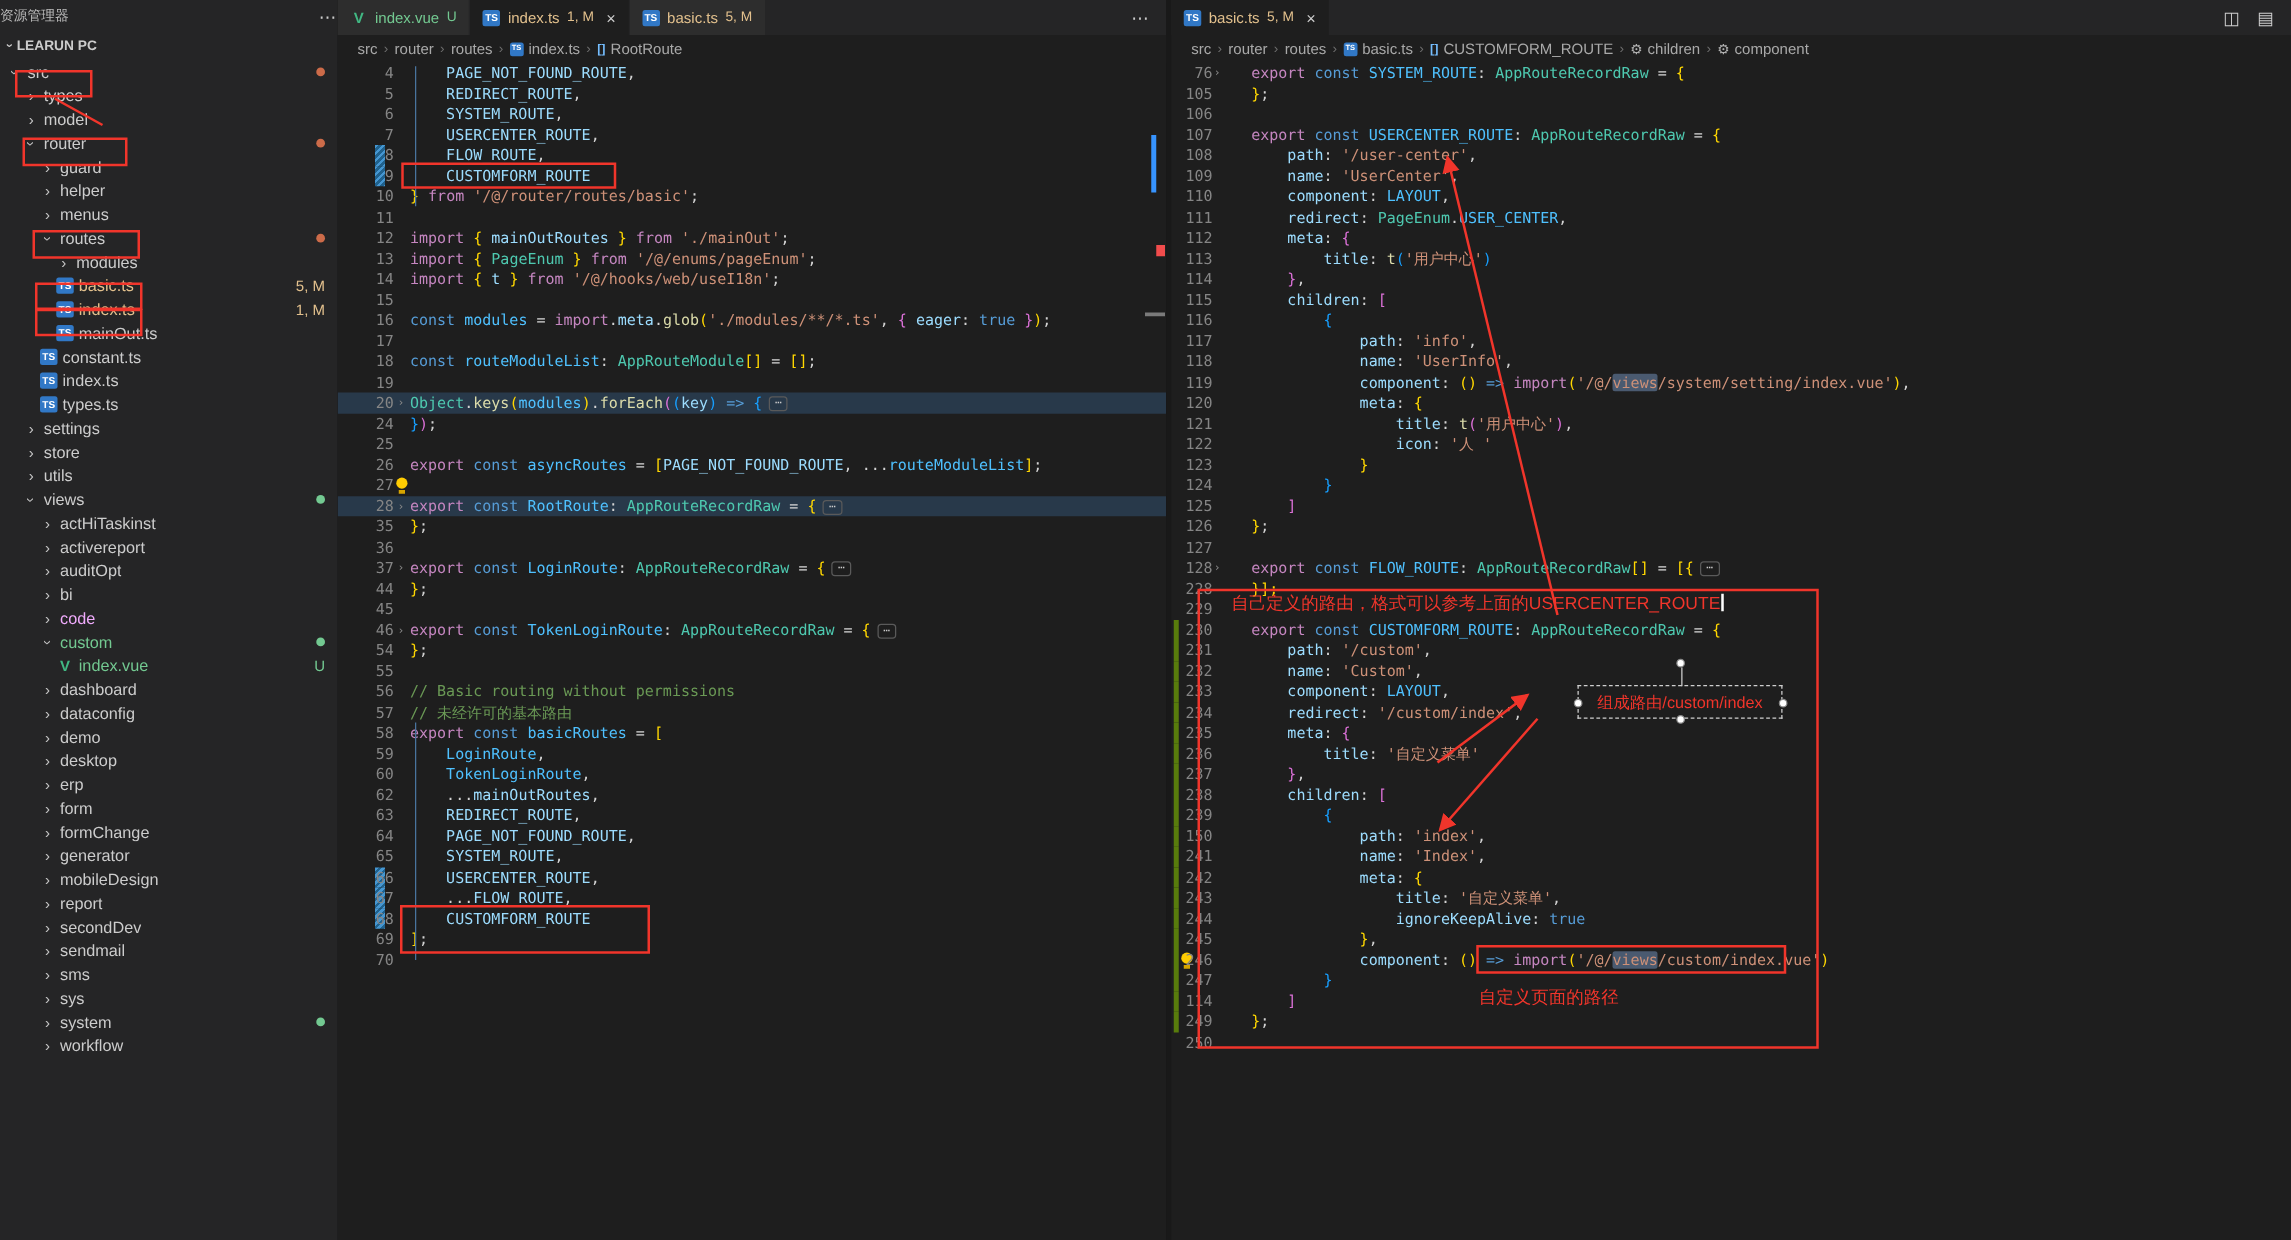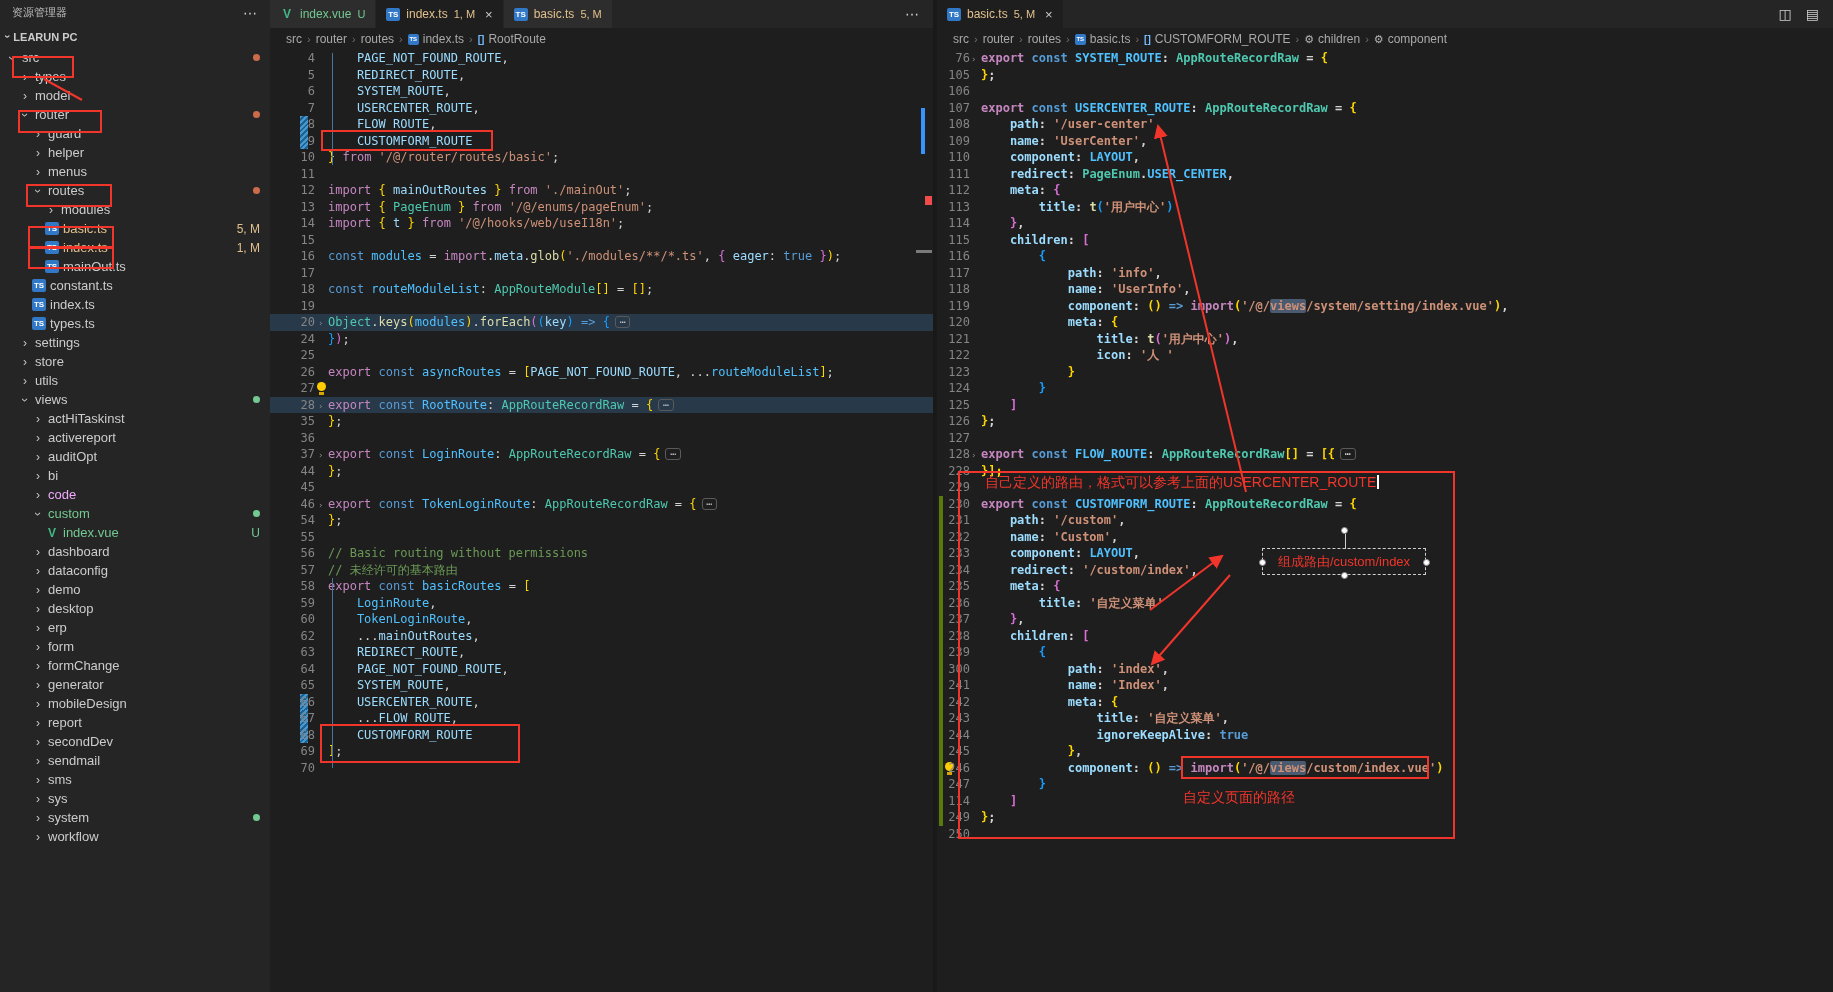--- a/index.html
+++ b/index.html
@@ -1,20 +1,20 @@
 <!DOCTYPE html>
 <html><head>
 <meta charset="utf-8">
 <style>
   html,body{margin:0;padding:0;background:#1e1e1e;}
   .app{position:relative;width:1833px;height:992px;overflow:hidden;display:flex;
        font-family:"Liberation Sans",sans-serif;color:#cccccc;-webkit-font-smoothing:antialiased;}
   
   .sidebar{width:270px;min-width:270px;background:#252526;display:flex;flex-direction:column;overflow:hidden;}
-  .sb-title{height:25px;display:flex;align-items:center;padding:0 12px;font-size:11px;color:#bbbbbb;}
+  .sb-title{height:25px;display:flex;align-items:center;padding:0 0;font-size:11px;color:#bbbbbb;}
   .sb-title .spacer{flex:1}
   .sb-more{color:#cccccc;cursor:pointer;font-size:14px;letter-spacing:1px;}
   .sb-section{height:23px;display:flex;align-items:center;gap:4px;padding:0 6px;font-size:11px;font-weight:bold;color:#cccccc;}
   .sb-section .chev{font-size:10px;transform:rotate(90deg);display:inline-block;color:#cccccc;}
   .tree{flex:1;overflow:hidden;font-size:13px;}
   .row{height:19px;display:flex;align-items:center;gap:4px;padding-right:10px;cursor:pointer;white-space:nowrap;}
   .row .chev{width:12px;font-size:12px;color:#c5c5c5;display:inline-block;text-align:center;transition:none;}
   .row .chev.open{transform:rotate(90deg);}
   .fic{display:inline-flex;align-items:center;justify-content:center;}
   .fic.ts{width:14px;height:13px;background:#3178c6;color:#ffffff;font-size:8px;font-weight:bold;border-radius:2px;}
@@ -46,21 +46,21 @@
   
   .code{position:relative;flex:1;overflow:hidden;background:#1e1e1e;
         font-family:"DejaVu Sans Mono",monospace;font-size:12px;line-height:16.5px;}
   .cl{position:relative;height:16.5px;white-space:pre;}
   .cl.hl-line{background:rgba(54,91,128,0.45);}
   .ln{position:absolute;top:0;left:0;text-align:right;color:#858585;}
   .egroup.mid .ln{width:45px;}
   .egroup.right .ln{width:33px;}
   .ct{display:block;}
   .egroup.mid .ct{margin-left:58px;}
-  .egroup.right .ct{margin-left:44px;font-weight:bold;}
+  .egroup.right .ct{margin-left:64px;}
   .fchev{position:absolute;top:1px;font-size:9px;color:#8a8a8a;}
   .egroup.mid .fchev{left:48px;}
   .egroup.right .fchev{left:34px;}
   .gdec{position:absolute;top:0;height:100%;}
   .gdec.mod{left:30px;width:8px;background:repeating-linear-gradient(135deg,#4596d1 0,#4596d1 2px,#20628e 2px,#20628e 4px);}
   .gdec.add{left:2px;width:4px;background:#587c0c;}
   .bulb{position:absolute;top:2px;width:11px;height:13px;}
   .egroup.mid .bulb{left:46px;}
   .egroup.right .bulb{left:7px;}
   .bulb::before{content:"";position:absolute;top:0;left:1px;width:9px;height:9px;border-radius:50%;background:#ffcc02;}
@@ -497,21 +497,21 @@
         <div class="cl"><span class="gdec add"></span><span class="ln">230</span><span class="ct"><span class="tk kc">export</span><span class="tk"> </span><span class="tk k">const</span><span class="tk"> </span><span class="tk cv">CUSTOMFORM_ROUTE</span><span class="tk">: </span><span class="tk t">AppRouteRecordRaw</span><span class="tk"> = </span><span class="tk b1">{</span></span></div>
         <div class="cl"><span class="gdec add"></span><span class="ln">231</span><span class="ct"><span class="tk v">    path</span><span class="tk">: </span><span class="tk s">'/custom'</span><span class="tk">,</span></span></div>
         <div class="cl"><span class="gdec add"></span><span class="ln">232</span><span class="ct"><span class="tk v">    name</span><span class="tk">: </span><span class="tk s">'Custom'</span><span class="tk">,</span></span></div>
         <div class="cl"><span class="gdec add"></span><span class="ln">233</span><span class="ct"><span class="tk v">    component</span><span class="tk">: </span><span class="tk cv">LAYOUT</span><span class="tk">,</span></span></div>
         <div class="cl"><span class="gdec add"></span><span class="ln">234</span><span class="ct"><span class="tk v">    redirect</span><span class="tk">: </span><span class="tk s">'/custom/index'</span><span class="tk">,</span></span></div>
         <div class="cl"><span class="gdec add"></span><span class="ln">235</span><span class="ct"><span class="tk v">    meta</span><span class="tk">: </span><span class="tk b2">{</span></span></div>
         <div class="cl"><span class="gdec add"></span><span class="ln">236</span><span class="ct"><span class="tk v">        title</span><span class="tk">: </span><span class="tk s">'自定义菜单'</span></span></div>
         <div class="cl"><span class="gdec add"></span><span class="ln">237</span><span class="ct"><span class="tk b2">    }</span><span class="tk">,</span></span></div>
         <div class="cl"><span class="gdec add"></span><span class="ln">238</span><span class="ct"><span class="tk v">    children</span><span class="tk">: </span><span class="tk b2">[</span></span></div>
         <div class="cl"><span class="gdec add"></span><span class="ln">239</span><span class="ct"><span class="tk b3">        {</span></span></div>
-        <div class="cl"><span class="gdec add"></span><span class="ln">300</span><span class="ct"><span class="tk v">            path</span><span class="tk">: </span><span class="tk s">'index'</span><span class="tk">,</span></span></div>
+        <div class="cl"><span class="gdec add"></span><span class="ln">150</span><span class="ct"><span class="tk v">            path</span><span class="tk">: </span><span class="tk s">'index'</span><span class="tk">,</span></span></div>
         <div class="cl"><span class="gdec add"></span><span class="ln">241</span><span class="ct"><span class="tk v">            name</span><span class="tk">: </span><span class="tk s">'Index'</span><span class="tk">,</span></span></div>
         <div class="cl"><span class="gdec add"></span><span class="ln">242</span><span class="ct"><span class="tk v">            meta</span><span class="tk">: </span><span class="tk b1">{</span></span></div>
         <div class="cl"><span class="gdec add"></span><span class="ln">243</span><span class="ct"><span class="tk v">                title</span><span class="tk">: </span><span class="tk s">'自定义菜单'</span><span class="tk">,</span></span></div>
         <div class="cl"><span class="gdec add"></span><span class="ln">244</span><span class="ct"><span class="tk v">                ignoreKeepAlive</span><span class="tk">: </span><span class="tk k">true</span></span></div>
         <div class="cl"><span class="gdec add"></span><span class="ln">245</span><span class="ct"><span class="tk b1">            }</span><span class="tk">,</span></span></div>
         <div class="cl"><span class="gdec add"></span><span class="bulb"></span><span class="ln">246</span><span class="ct"><span class="tk v">            component</span><span class="tk">: </span><span class="tk b1">()</span><span class="tk"> </span><span class="tk k">=&gt;</span><span class="tk"> </span><span class="tk kc">import</span><span class="tk b1">(</span><span class="tk s">'/@/</span><span class="tk s hl">views</span><span class="tk s">/custom/index.vue'</span><span class="tk b1">)</span></span></div>
         <div class="cl"><span class="gdec add"></span><span class="ln">247</span><span class="ct"><span class="tk b3">        }</span></span></div>
         <div class="cl"><span class="gdec add"></span><span class="ln">114</span><span class="ct"><span class="tk b2">    ]</span></span></div>
         <div class="cl"><span class="gdec add"></span><span class="ln">249</span><span class="ct"><span class="tk b1">}</span><span class="tk">;</span></span></div>
         <div class="cl"><span class="ln">250</span><span class="ct"></span></div>

